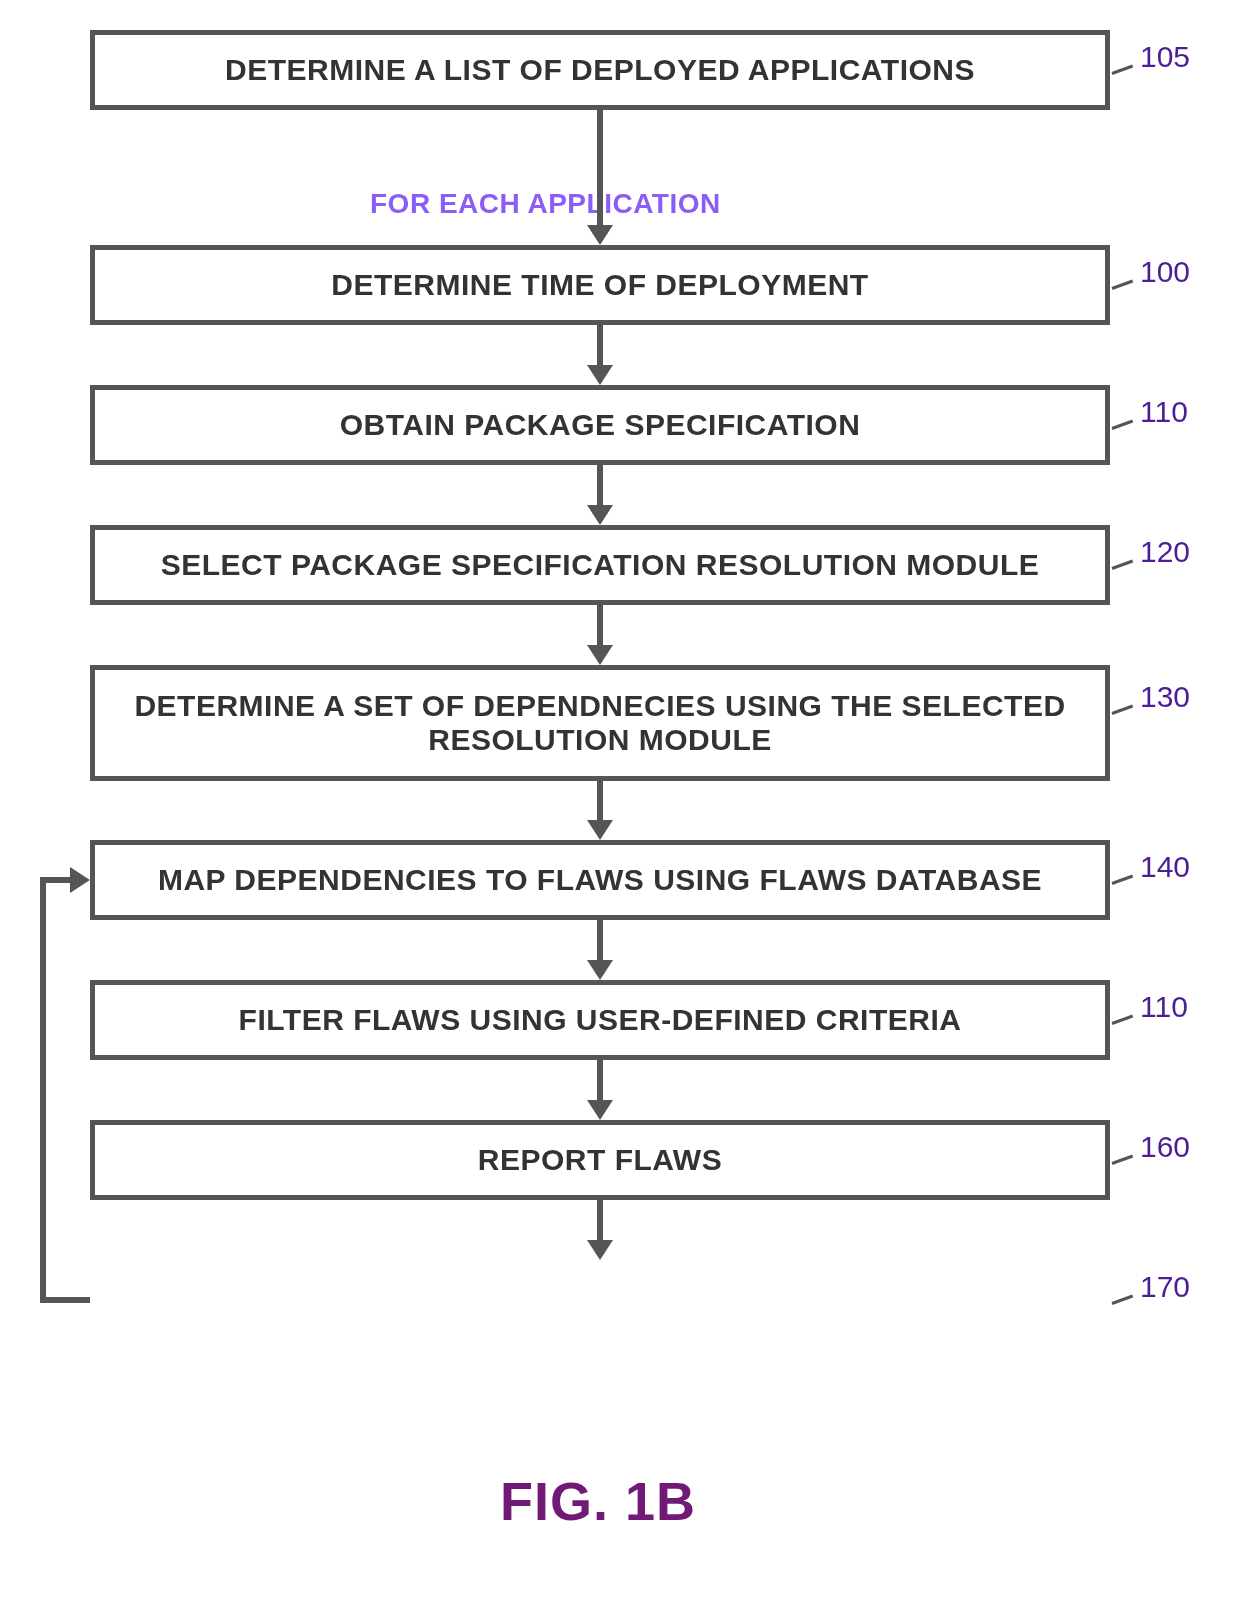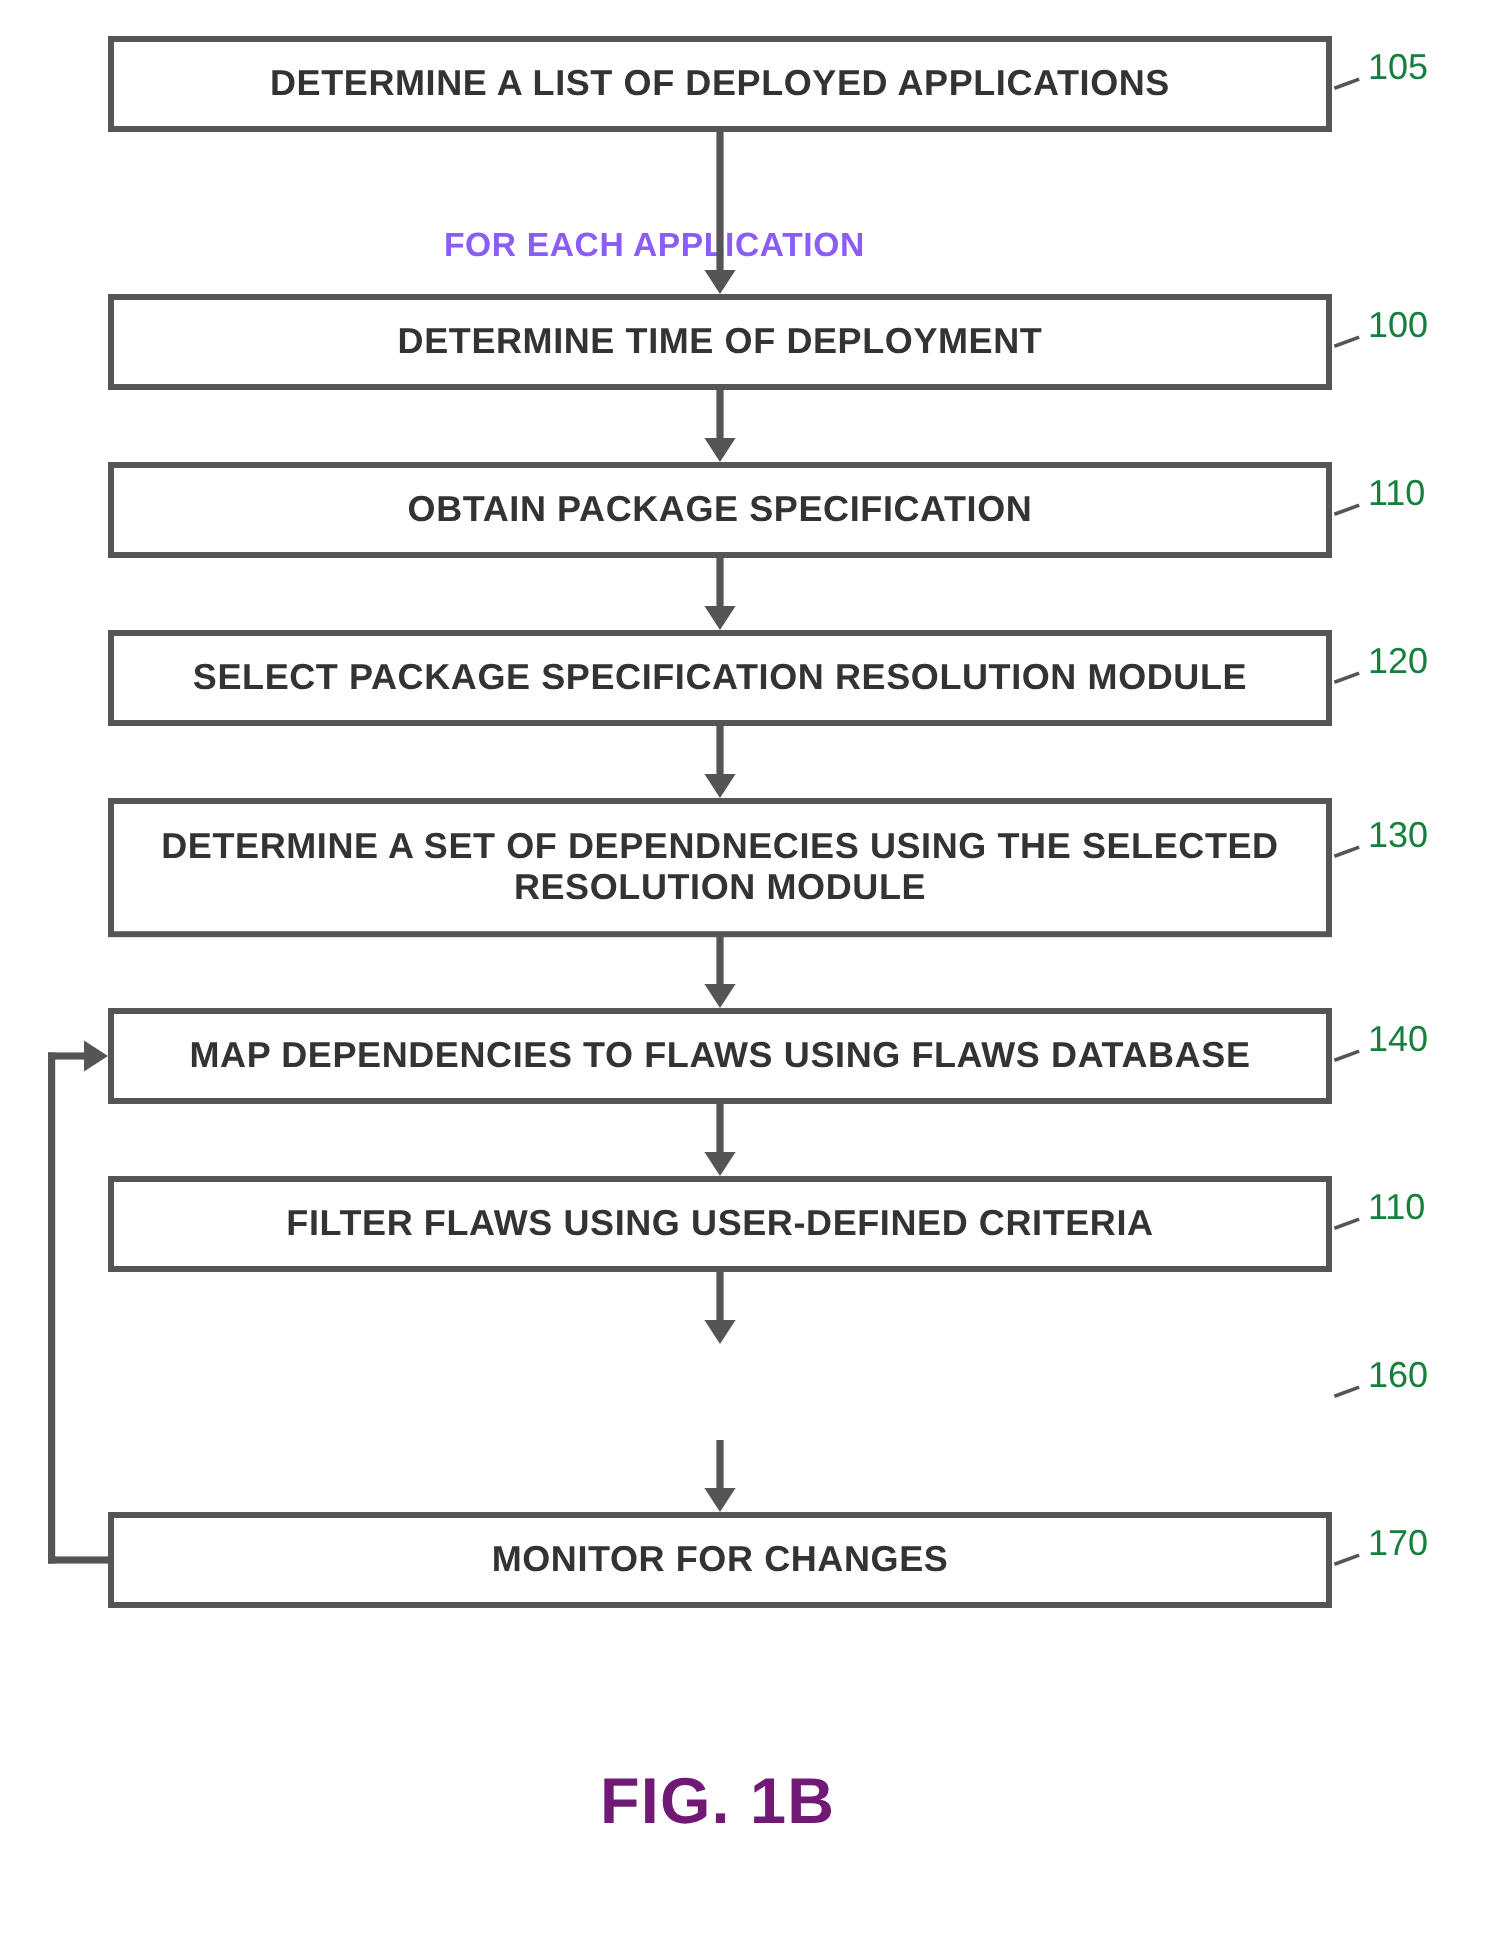--- a/index.html
+++ b/index.html
@@ -26,21 +26,21 @@
     font-weight: 900;
     font-size: 30px;
     line-height: 1.15;
     color: #333;
     letter-spacing: 0.5px;
   }
   .tall { font-size: 30px; }
   .ref {
     position: absolute;
     font-size: 30px;
-    color: #15803d;
+    color: #4c1d95;
     font-weight: 400;
   }
   .tick {
     position: absolute;
     width: 22px;
     border-top: 3px solid #555;
     transform: rotate(-20deg);
     transform-origin: left center;
   }
   .label {
@@ -126,26 +126,26 @@
   </div>
   <div class="ref" style="left:1140px; top:850px;">140</div>
   <div class="tick" style="left:1112px; top:882px;"></div>
 
   <div class="box" style="left:90px; top:980px; width:1020px; height:80px;">
     <span>FILTER FLAWS USING USER-DEFINED CRITERIA</span>
   </div>
   <div class="ref" style="left:1140px; top:990px;">110</div>
   <div class="tick" style="left:1112px; top:1022px;"></div>
 
+  <div class="box" style="left:90px; top:1120px; width:1020px; height:80px;">
+    <span>REPORT FLAWS</span>
+  </div>
   <div class="ref" style="left:1140px; top:1130px;">160</div>
   <div class="tick" style="left:1112px; top:1162px;"></div>
 
-  <div class="box" style="left:90px; top:1260px; width:1020px; height:80px;">
-    <span>MONITOR FOR CHANGES</span>
-  </div>
   <div class="ref" style="left:1140px; top:1270px;">170</div>
   <div class="tick" style="left:1112px; top:1302px;"></div>
 
   <div class="vline" style="left:597px; top:110px; height:115px;"></div>
   <div class="arrow-down" style="left:587px; top:225px;"></div>
 
   <div class="vline" style="left:597px; top:325px; height:40px;"></div>
   <div class="arrow-down" style="left:587px; top:365px;"></div>
 
   <div class="vline" style="left:597px; top:465px; height:40px;"></div>

